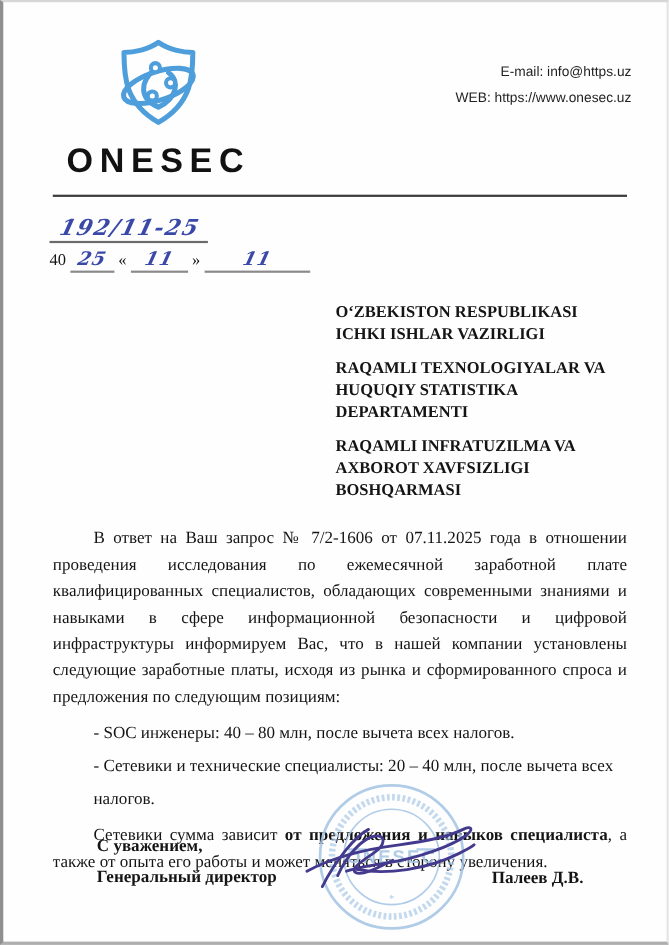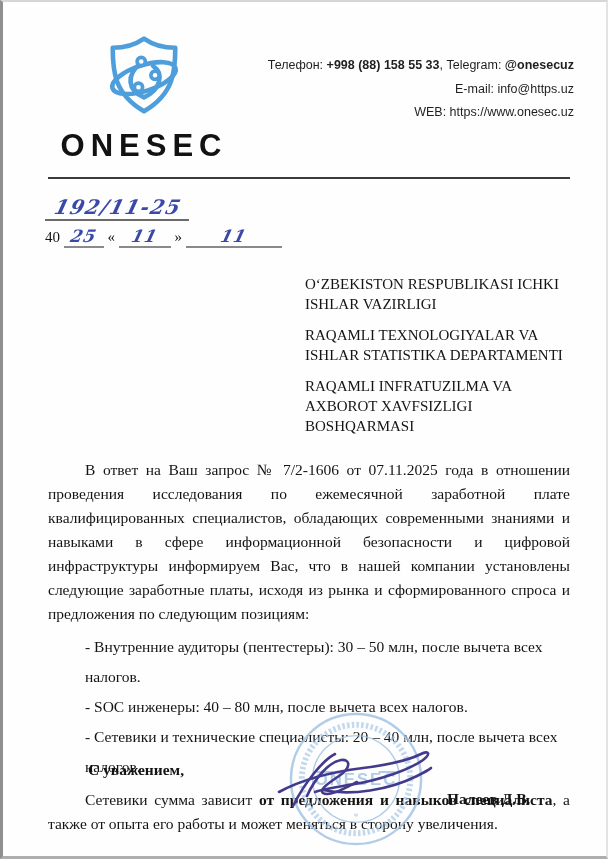--- a/index.html
+++ b/index.html
@@ -26,21 +26,21 @@
   .hand { font-family:"DejaVu Serif", serif; font-style:italic; color:#3a49a8;
     display:inline-block; transform:skewX(-14deg); font-weight:bold; }
   .ref-number-line { display:inline-block; min-width:128px; border-bottom:2px solid #6b6b6b;
     padding:0 6px 0 10px; }
   .ref-number-line .hand { font-size:20px; letter-spacing:1.5px; }
   .date-line { margin-top:5px; }
   .blank { display:inline-block; border-bottom:2px solid #8a8a8a; text-align:center; }
   .blank .hand { font-size:17px; letter-spacing:1px; }
   .blank.w1 { width:40px; } .blank.w2 { width:52px; } .blank.w3 { width:96px; }
   
-  .recipient { margin:26px 34px 0 302px; font-weight:normal; font-size:15px; line-height:20px; }
+  .recipient { margin:26px 34px 0 302px; font-weight:bold; font-size:15px; line-height:20px; }
   .recipient div { margin-bottom:11px; }
   
   .body-text { margin:22px 36px 0 45px; font-size:15.5px; line-height:24px; text-align:justify; }
   .body-text p { margin:0; text-indent:37px; }
   .bullets { margin:6px 0 2px 0; text-align:left; }
   .bullets div { padding-left:37px; line-height:30px; }
   .p2 { margin-top:6px !important; }
   
   .closing-left { position:absolute; left:85px; top:754px; font-weight:bold;
     font-size:15.5px; line-height:27.5px; }
@@ -63,21 +63,20 @@
         </g>
         <g stroke="#4d9edb" stroke-width="4" fill="#fefefe">
           <circle cx="47" cy="31" r="4.5"></circle>
           <circle cx="62" cy="46" r="4.5"></circle>
           <circle cx="44" cy="59" r="4.5"></circle>
         </g>
       </svg>
       <div class="logo-text">ONESEC</div>
     </div>
     <div class="contact">
-      <div><span>Телефон: </span><b>+998 (88) 158 55 33</b><span>, Telegram: </span><b>@onesecuz</b></div>
       <div>E-mail: info@https.uz</div>
       <div>WEB: https://www.onesec.uz</div>
     </div>
   </div>
 
   <div class="separator"></div>
 
   <div class="ref-block">
     <div>
       <span class="ref-number-line"><span class="hand">192/11-25</span></span>
@@ -87,37 +86,37 @@
       <span class="blank w1"><span class="hand">25</span></span>
       <span>«</span>
       <span class="blank w2"><span class="hand">11</span></span>
       <span>»</span>
       <span class="blank w3"><span class="hand">11</span></span>
     </div>
   </div>
 
   <div class="recipient">
     <div>O‘ZBEKISTON RESPUBLIKASI ICHKI ISHLAR VAZIRLIGI</div>
-    <div>RAQAMLI TEXNOLOGIYALAR VA ISHLAR STATISTIKA DEPARTAMENTI</div>
+    <div>RAQAMLI TEXNOLOGIYALAR VA HUQUQIY STATISTIKA DEPARTAMENTI</div>
     <div>RAQAMLI INFRATUZILMA VA AXBOROT XAVFSIZLIGI BOSHQARMASI</div>
   </div>
 
   <div class="body-text">
     <p>В ответ на Ваш запрос № 7/2-1606 от 07.11.2025 года в отношении проведения исследования по ежемесячной заработной плате квалифицированных специалистов, обладающих современными знаниями и навыками в сфере информационной безопасности и цифровой инфраструктуры информируем Вас, что в нашей компании установлены следующие заработные платы, исходя из рынка и сформированного спроса и предложения по следующим позициям:</p>
     <div class="bullets">
-      <div>- Внутренние аудиторы (пентестеры): 30 – 50 млн, после вычета всех налогов.</div>
       <div>- SOC инженеры: 40 – 80 млн, после вычета всех налогов.</div>
       <div>- Сетевики и технические специалисты: 20 – 40 млн, после вычета всех налогов.</div>
     </div>
     <p class="p2"><span>Сетевики сумма зависит </span><b>от предложения и навыков специалиста</b><span>, а также от опыта его работы и может меняться в сторону увеличения.</span></p>
 
   </div>
 
   <div class="closing-left">
     <div>С уважением,</div>
+    <div>Генеральный директор</div>
   </div>
 
   <svg class="stamp" viewBox="0 0 140 140">
     <g fill="none" stroke="#a3c4e4">
       <circle cx="70" cy="70" r="66" stroke-width="2.5"></circle>
       <circle cx="70" cy="70" r="44" stroke-width="1.5"></circle>
       <circle cx="70" cy="70" r="55" stroke-width="6" stroke-dasharray="2.6 2.2" opacity="0.75"></circle>
       <path d="M30 63 H47 M93 63 H110" stroke-width="2"></path>
     </g>
     <text x="70" y="76" text-anchor="middle" font-family="Liberation Sans, sans-serif" font-size="17" font-weight="bold" letter-spacing="2" fill="#a3c4e4">ONESEC</text>

